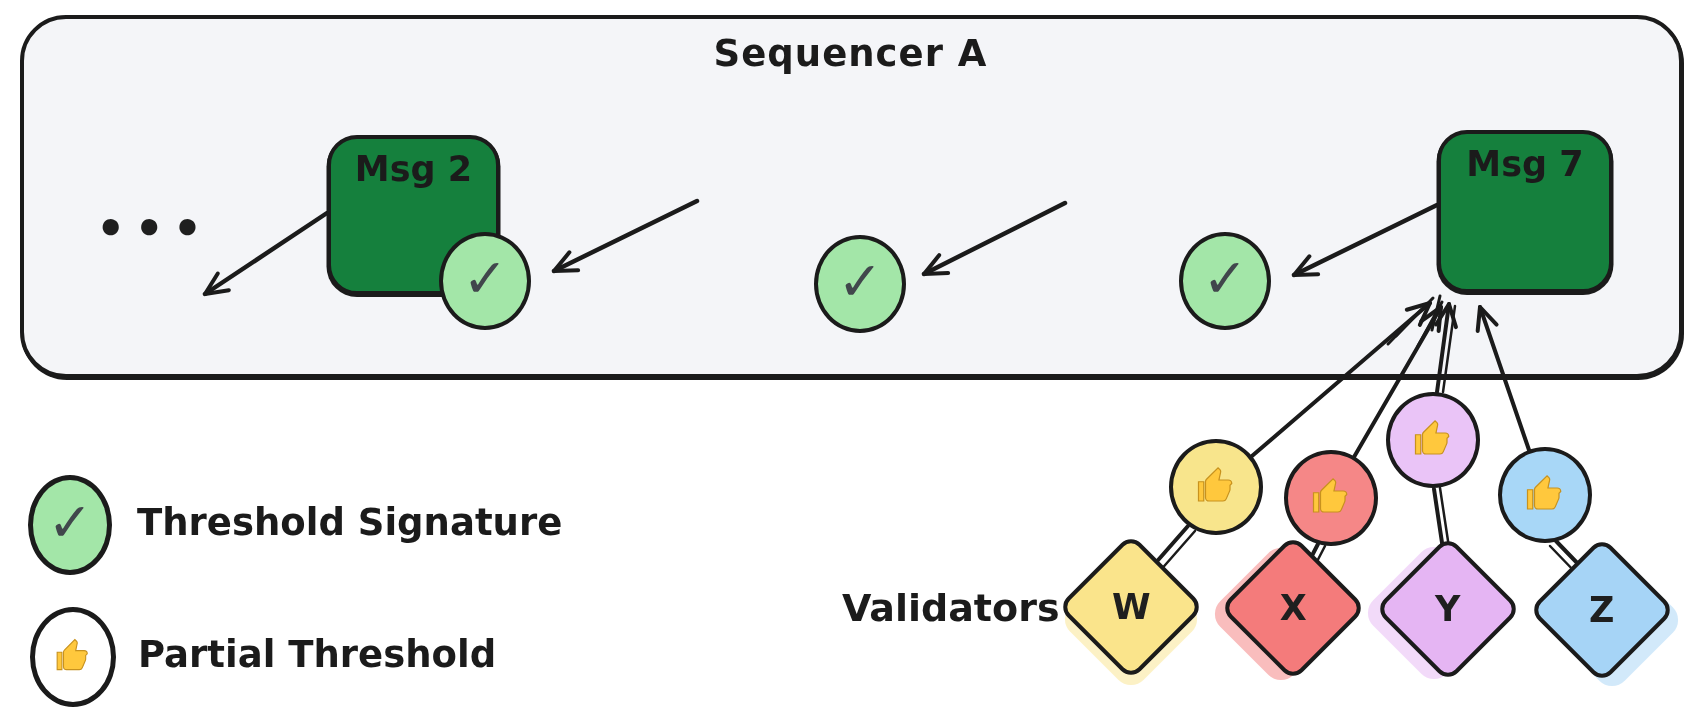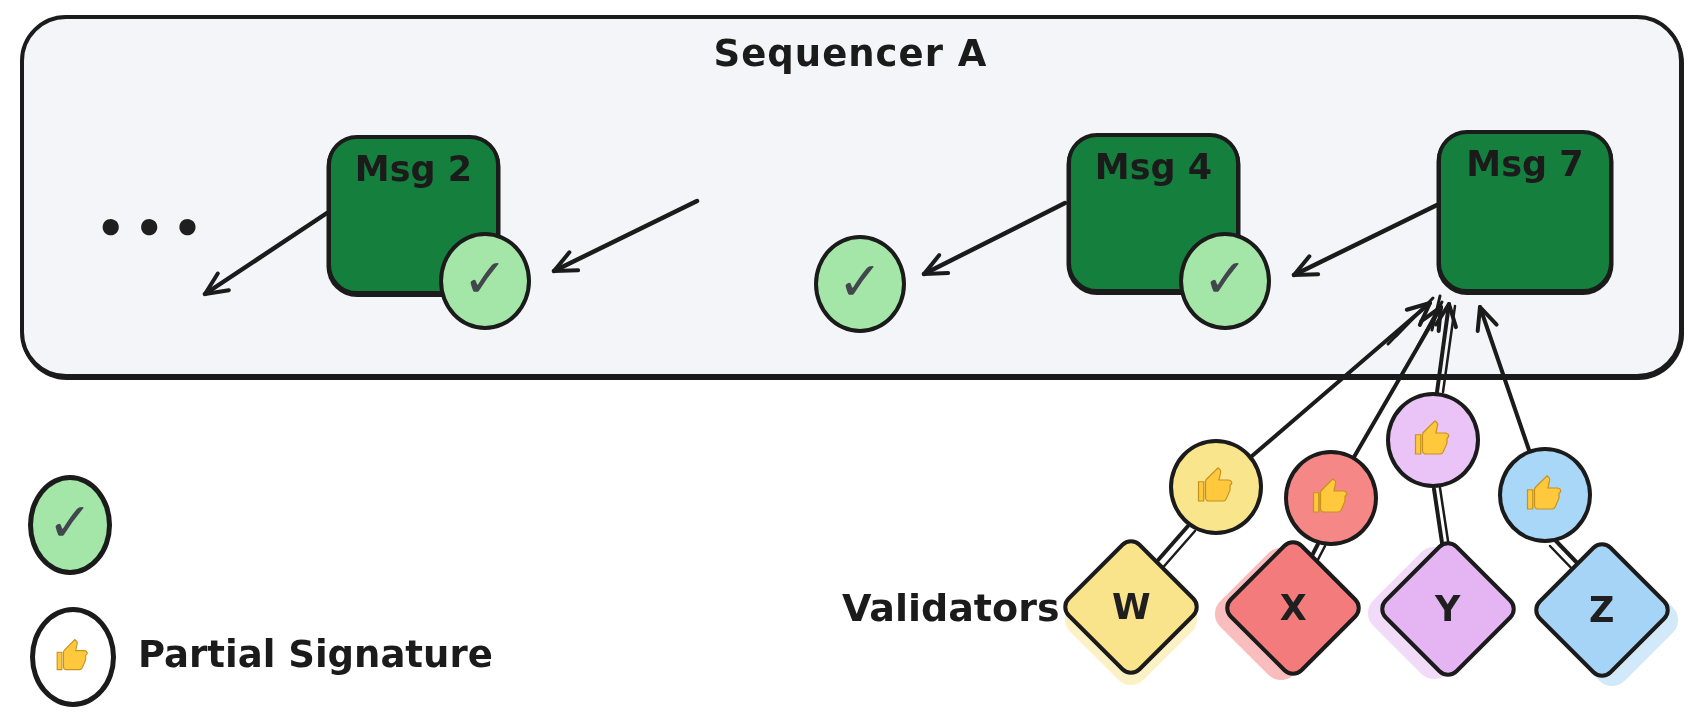--- a/index.html
+++ b/index.html
@@ -133,47 +133,45 @@
       <path d="M1434,489 L1444,556" stroke-width="4"></path>
       <path d="M1440,488 L1450,554" stroke-width="2.5"></path>
       <path d="M1556,541 L1583,569" stroke-width="4"></path>
       <path d="M1550,546 L1577,574" stroke-width="2.5"></path>
     </g>
   </svg>
 
   <div class="msg-box" id="msg2">
     <span class="msg-label">Msg 2</span>
   </div>
-  <div class="msg-box" id="msg4">
-    <span class="msg-label">Msg 4</span>
-  </div>
   <div class="msg-box" id="msg5">
     <span class="msg-label">Msg 7</span>
   </div>
 
   <div class="check-circle" id="chk2">
     <span class="check-glyph">✓</span>
   </div>
   <div class="check-circle" id="chk3">
     <span class="check-glyph">✓</span>
   </div>
   <div class="check-circle" id="chk4">
     <span class="check-glyph">✓</span>
   </div>
 
   <div class="legend-circle" id="legend-threshold-icon">
     <span class="check-glyph">✓</span>
   </div>
+  <div class="legend-label" id="legend-threshold-label">Threshold Signature</div>
 
   <div class="legend-circle" id="legend-partial-icon">
     <svg class="thumb thumb-small" viewBox="0 0 24 24">
       <path d="M2 20h3V9H2v11zm19-10c0-1.1-.9-2-2-2h-5.3l.95-4.57.03-.32c0-.41-.17-.79-.44-1.06L13.17 1 6.58 7.59C6.22 7.95 6 8.45 6 9v9c0 1.1.9 2 2 2h8c.83 0 1.54-.5 1.84-1.22l2.02-4.71c.09-.23.14-.47.14-.73v-2.34z" fill="#FFC83D" stroke="#C8921E" stroke-width="0.7"></path>
     </svg>
   </div>
-  <div class="legend-label" id="legend-partial-label">Partial Signature</div>
+  <div class="legend-label" id="legend-partial-label">Partial Threshold</div>
 
   <div class="validators-label">Validators</div>
 
   <div class="vcircle" id="vcircle-w" style="background-color: rgb(248, 229, 140);">
     <svg class="thumb" viewBox="0 0 24 24">
         <path d="M2 20h3V9H2v11zm19-10c0-1.1-.9-2-2-2h-5.3l.95-4.57.03-.32c0-.41-.17-.79-.44-1.06L13.17 1 6.58 7.59C6.22 7.95 6 8.45 6 9v9c0 1.1.9 2 2 2h8c.83 0 1.54-.5 1.84-1.22l2.02-4.71c.09-.23.14-.47.14-.73v-2.34z" fill="#FFC83D" stroke="#C8921E" stroke-width="0.7"></path>
       </svg>
   </div>
   <div class="vcircle" id="vcircle-x" style="background-color: rgb(245, 135, 135);">
     <svg class="thumb" viewBox="0 0 24 24">

